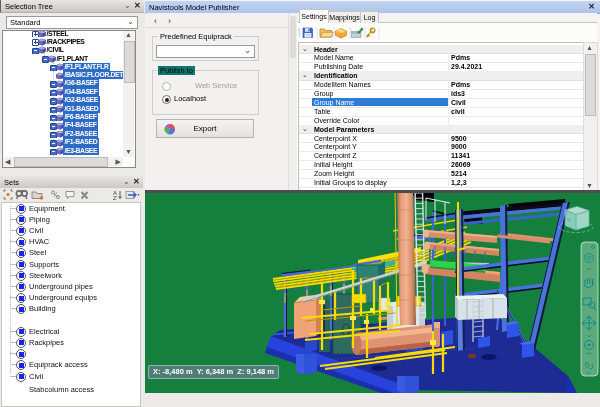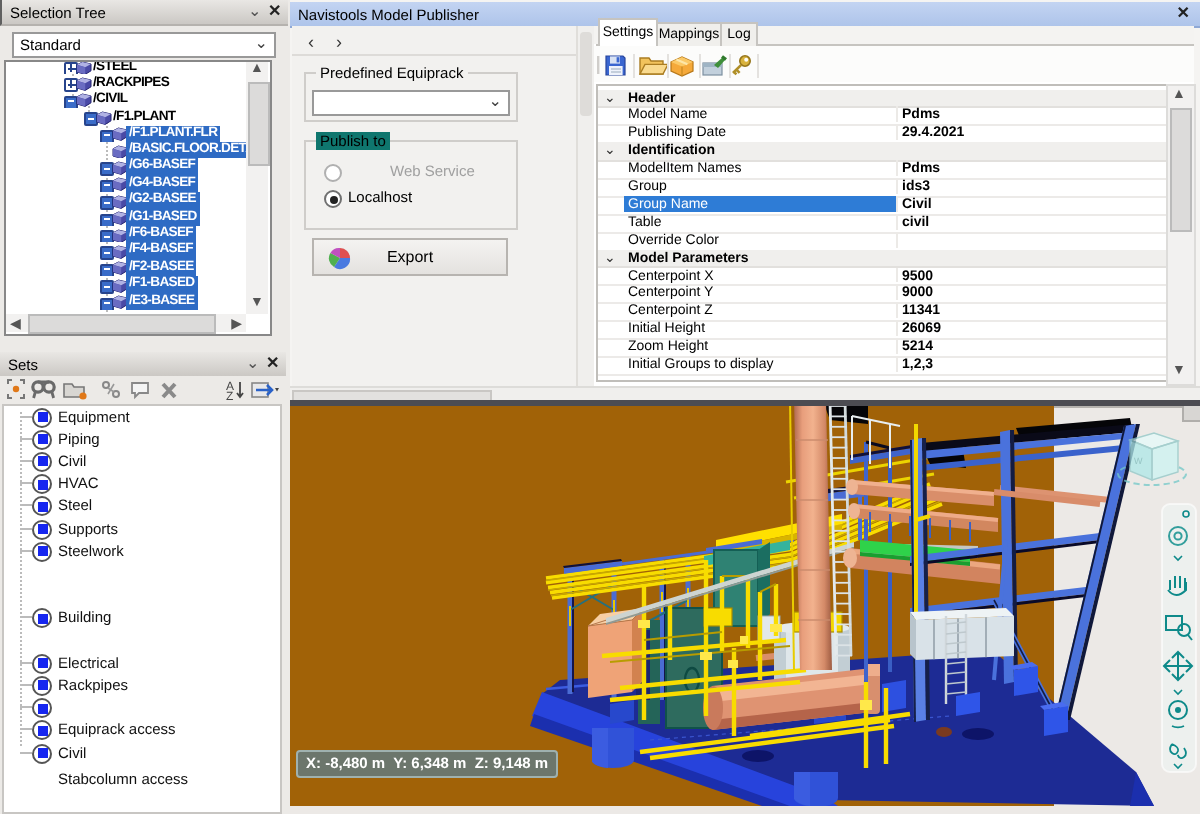--- a/index.html
+++ b/index.html
@@ -262,20 +262,32 @@
             <div class="abs" style="left:8px;top:5px;width:6px;height:1px;background:#bbb;"></div>
             <div class="abs" style="left:14px;top:1px;width:8px;height:8px;border:1.5px solid #555;border-radius:50%;background:#fff;"></div>
             <div class="abs" style="left:16.5px;top:3.5px;width:5px;height:5px;background:#1626f0;"></div>
             <div class="abs" style="left:27px;top:1px;font-size:7.5px;color:#111;white-space:nowrap;">Supports</div>
           </div>
           <div class="abs" style="left: 0px; top: 66.7px; width: 136px; height: 11px;">
             <div class="abs" style="left:8px;top:5px;width:6px;height:1px;background:#bbb;"></div>
             <div class="abs" style="left:14px;top:1px;width:8px;height:8px;border:1.5px solid #555;border-radius:50%;background:#fff;"></div>
             <div class="abs" style="left:16.5px;top:3.5px;width:5px;height:5px;background:#1626f0;"></div>
             <div class="abs" style="left:27px;top:1px;font-size:7.5px;color:#111;white-space:nowrap;">Steelwork</div>
+          </div>
+          <div class="abs" style="left: 0px; top: 77.9px; width: 136px; height: 11px;">
+            <div class="abs" style="left:8px;top:5px;width:6px;height:1px;background:#bbb;"></div>
+            <div class="abs" style="left:14px;top:1px;width:8px;height:8px;border:1.5px solid #555;border-radius:50%;background:#fff;"></div>
+            <div class="abs" style="left:16.5px;top:3.5px;width:5px;height:5px;background:#1626f0;"></div>
+            <div class="abs" style="left:27px;top:1px;font-size:7.5px;color:#111;white-space:nowrap;">Underground pipes</div>
+          </div>
+          <div class="abs" style="left: 0px; top: 89.1px; width: 136px; height: 11px;">
+            <div class="abs" style="left:8px;top:5px;width:6px;height:1px;background:#bbb;"></div>
+            <div class="abs" style="left:14px;top:1px;width:8px;height:8px;border:1.5px solid #555;border-radius:50%;background:#fff;"></div>
+            <div class="abs" style="left:16.5px;top:3.5px;width:5px;height:5px;background:#1626f0;"></div>
+            <div class="abs" style="left:27px;top:1px;font-size:7.5px;color:#111;white-space:nowrap;">Underground equips</div>
           </div>
           <div class="abs" style="left: 0px; top: 100.3px; width: 136px; height: 11px;">
             <div class="abs" style="left:8px;top:5px;width:6px;height:1px;background:#bbb;"></div>
             <div class="abs" style="left:14px;top:1px;width:8px;height:8px;border:1.5px solid #555;border-radius:50%;background:#fff;"></div>
             <div class="abs" style="left:16.5px;top:3.5px;width:5px;height:5px;background:#1626f0;"></div>
             <div class="abs" style="left:27px;top:1px;font-size:7.5px;color:#111;white-space:nowrap;">Building</div>
           </div>
           <div class="abs" style="left: 0px; top: 122.7px; width: 136px; height: 11px;">
             <div class="abs" style="left:8px;top:5px;width:6px;height:1px;background:#bbb;"></div>
             <div class="abs" style="left:14px;top:1px;width:8px;height:8px;border:1.5px solid #555;border-radius:50%;background:#fff;"></div>
@@ -504,21 +516,21 @@
   </div>
 
   <div class="abs" style="left:0;top:193px;width:455px;height:10px;background:#f0efed;border-top:1px solid #dddcd9;">
     <div class="abs" style="left:1px;top:1px;width:98px;height:8px;background:#e2e1df;border:1px solid #c9c7c4;"></div>
   </div>
   <div class="abs" style="left:0;top:203px;width:455px;height:1px;background:#b5b2ae;"></div>
 </div>
 
 <div class="abs" style="left:591px;top:202px;width:9px;height:7px;background:#d8d6d3;border:1px solid #b0aeab;"></div>
 
-<div class="abs" style="left:145px;top:200px;width:382px;height:203px;background:#a16207;">
+<div class="abs" style="left:145px;top:190px;width:455px;height:203px;background:#15803d;">
   <div class="abs" style="left:0;top:0;width:455px;height:2.5px;background:#4c4c52;z-index:5;"></div>
   <svg id="scene" class="abs" style="left:0;top:0;" width="455" height="203" viewBox="0 0 455 203">
 
     <polygon points="126,147 135,140 351,125 423,186 432,203 268,200" fill="#1d2b94"></polygon>
     <polygon points="351,125 423,186 432,203 455,203 455,203 440,203" fill="#161e8e" opacity="0"></polygon>
 
     <polygon points="126,146 266,198 274,203 248,203 121,158" fill="#2743dc"></polygon>
     <polygon points="122,157 250,203 236,203 120,163" fill="#1b2fae"></polygon>
 
     <polygon points="423,186 432,203 420,203" fill="#1b2fae"></polygon>

